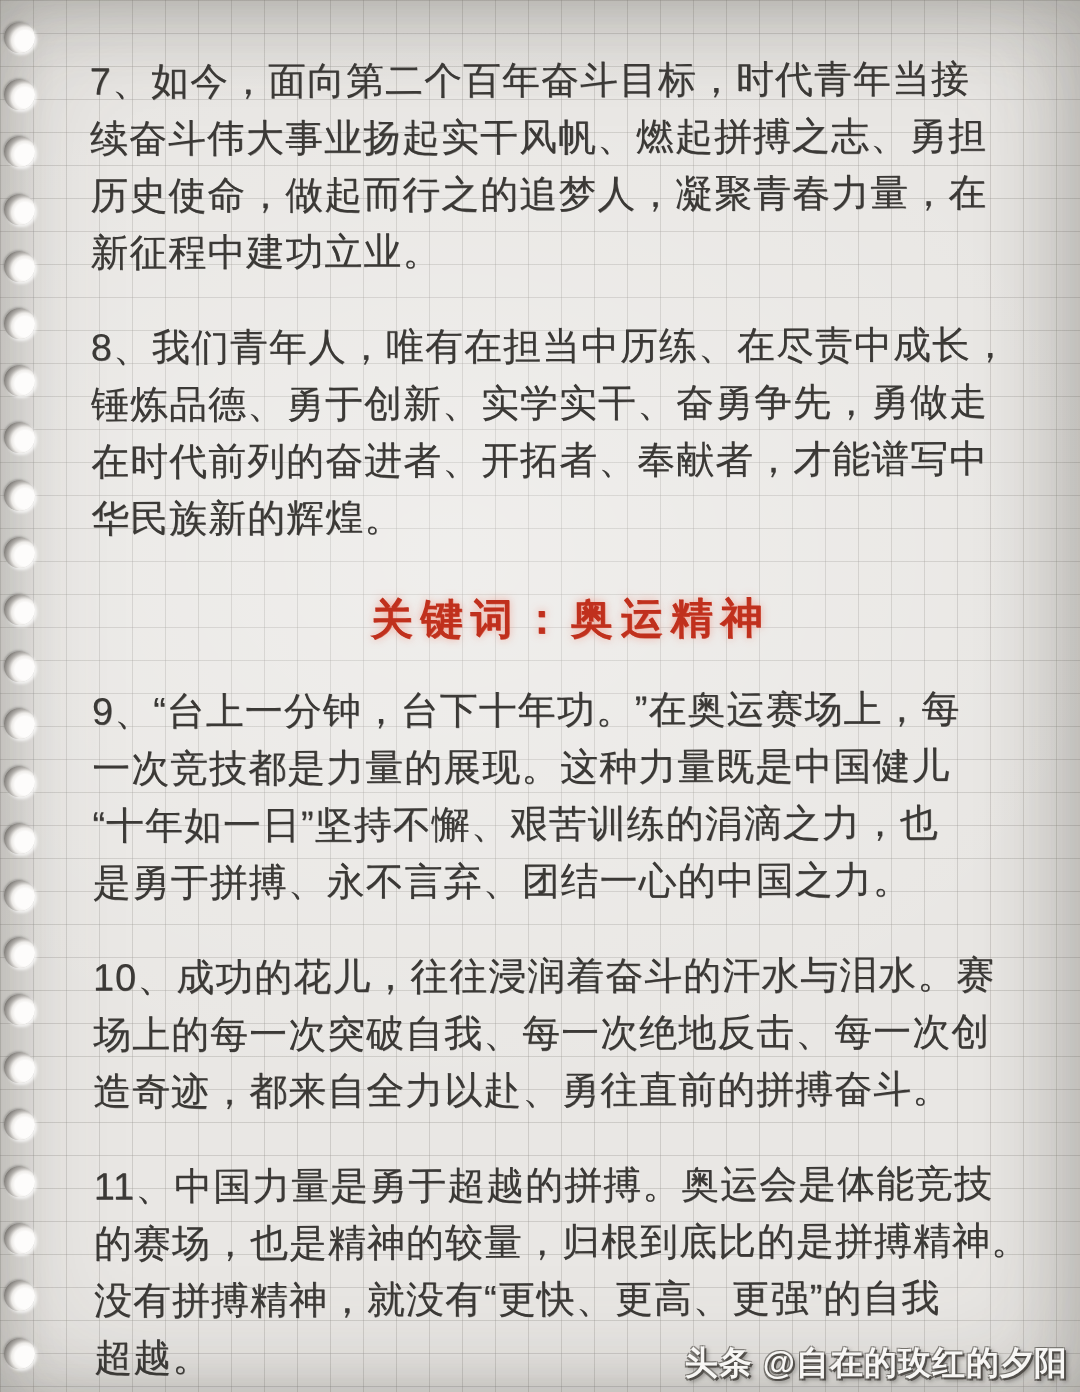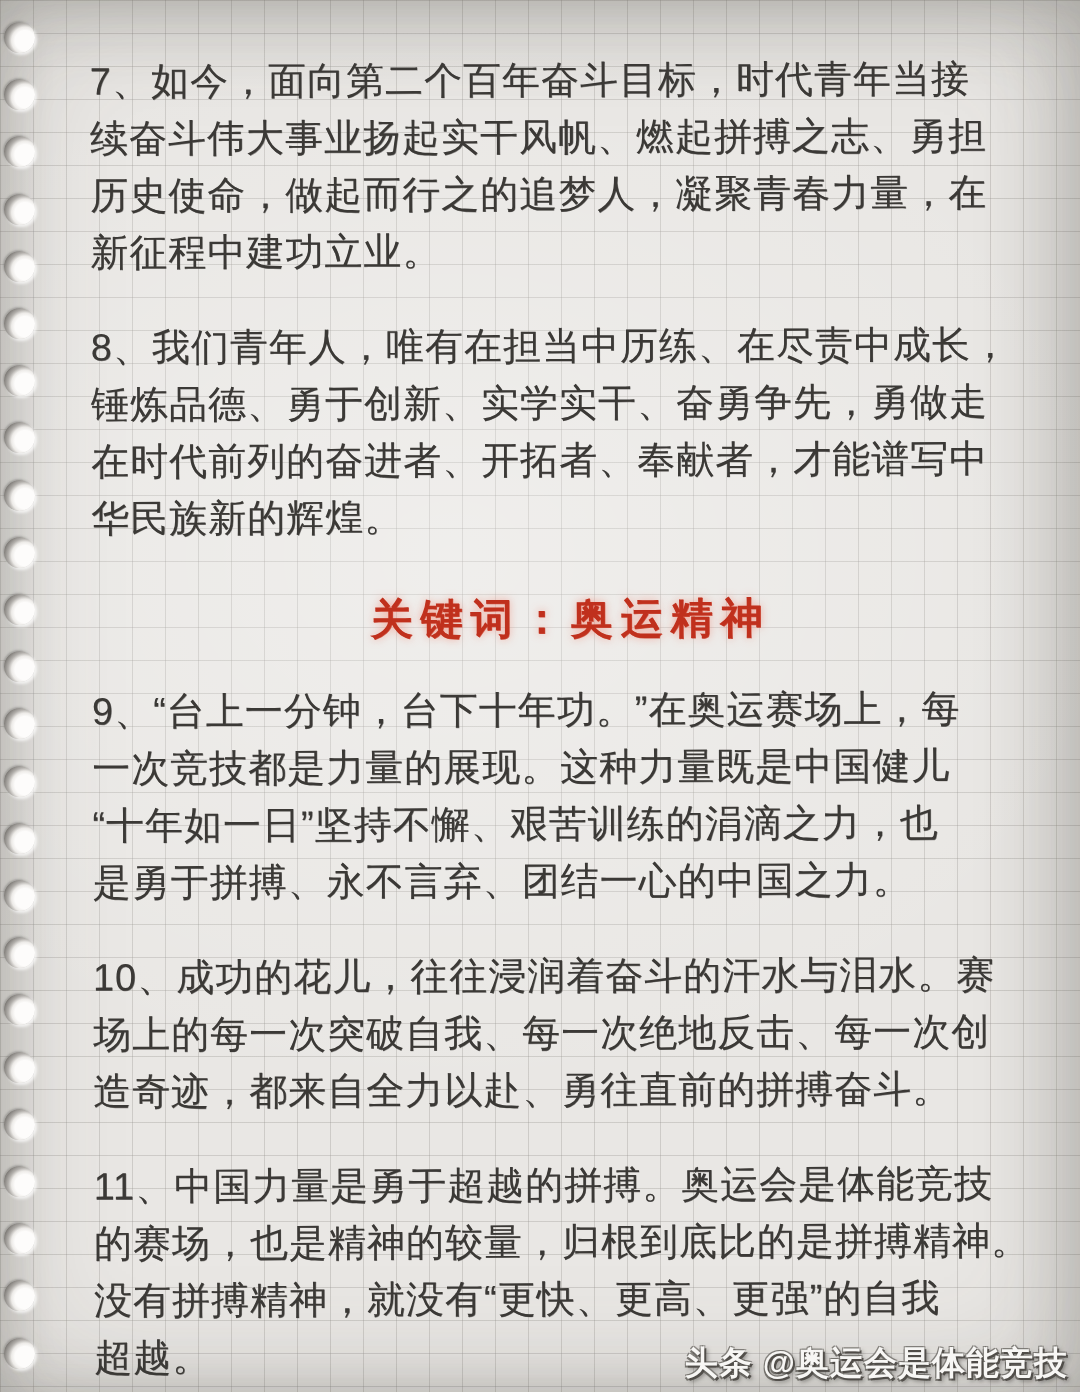--- a/index.html
+++ b/index.html
@@ -159,15 +159,15 @@
 
     <div class="para">
       <div class="line">11、中国力量是勇于超越的拼搏。奥运会是体能竞技</div>
       <div class="line">的赛场，也是精神的较量，归根到底比的是拼搏精神。</div>
       <div class="line">没有拼搏精神，就没有“更快、更高、更强”的自我</div>
       <div class="line">超越。</div>
     </div>
 
   </div>
 
-  <div class="watermark">头条 @奥运会是体能竞技</div>
+  <div class="watermark">头条 @自在的玫红的夕阳</div>
 
 </div>
 
 </body></html>

